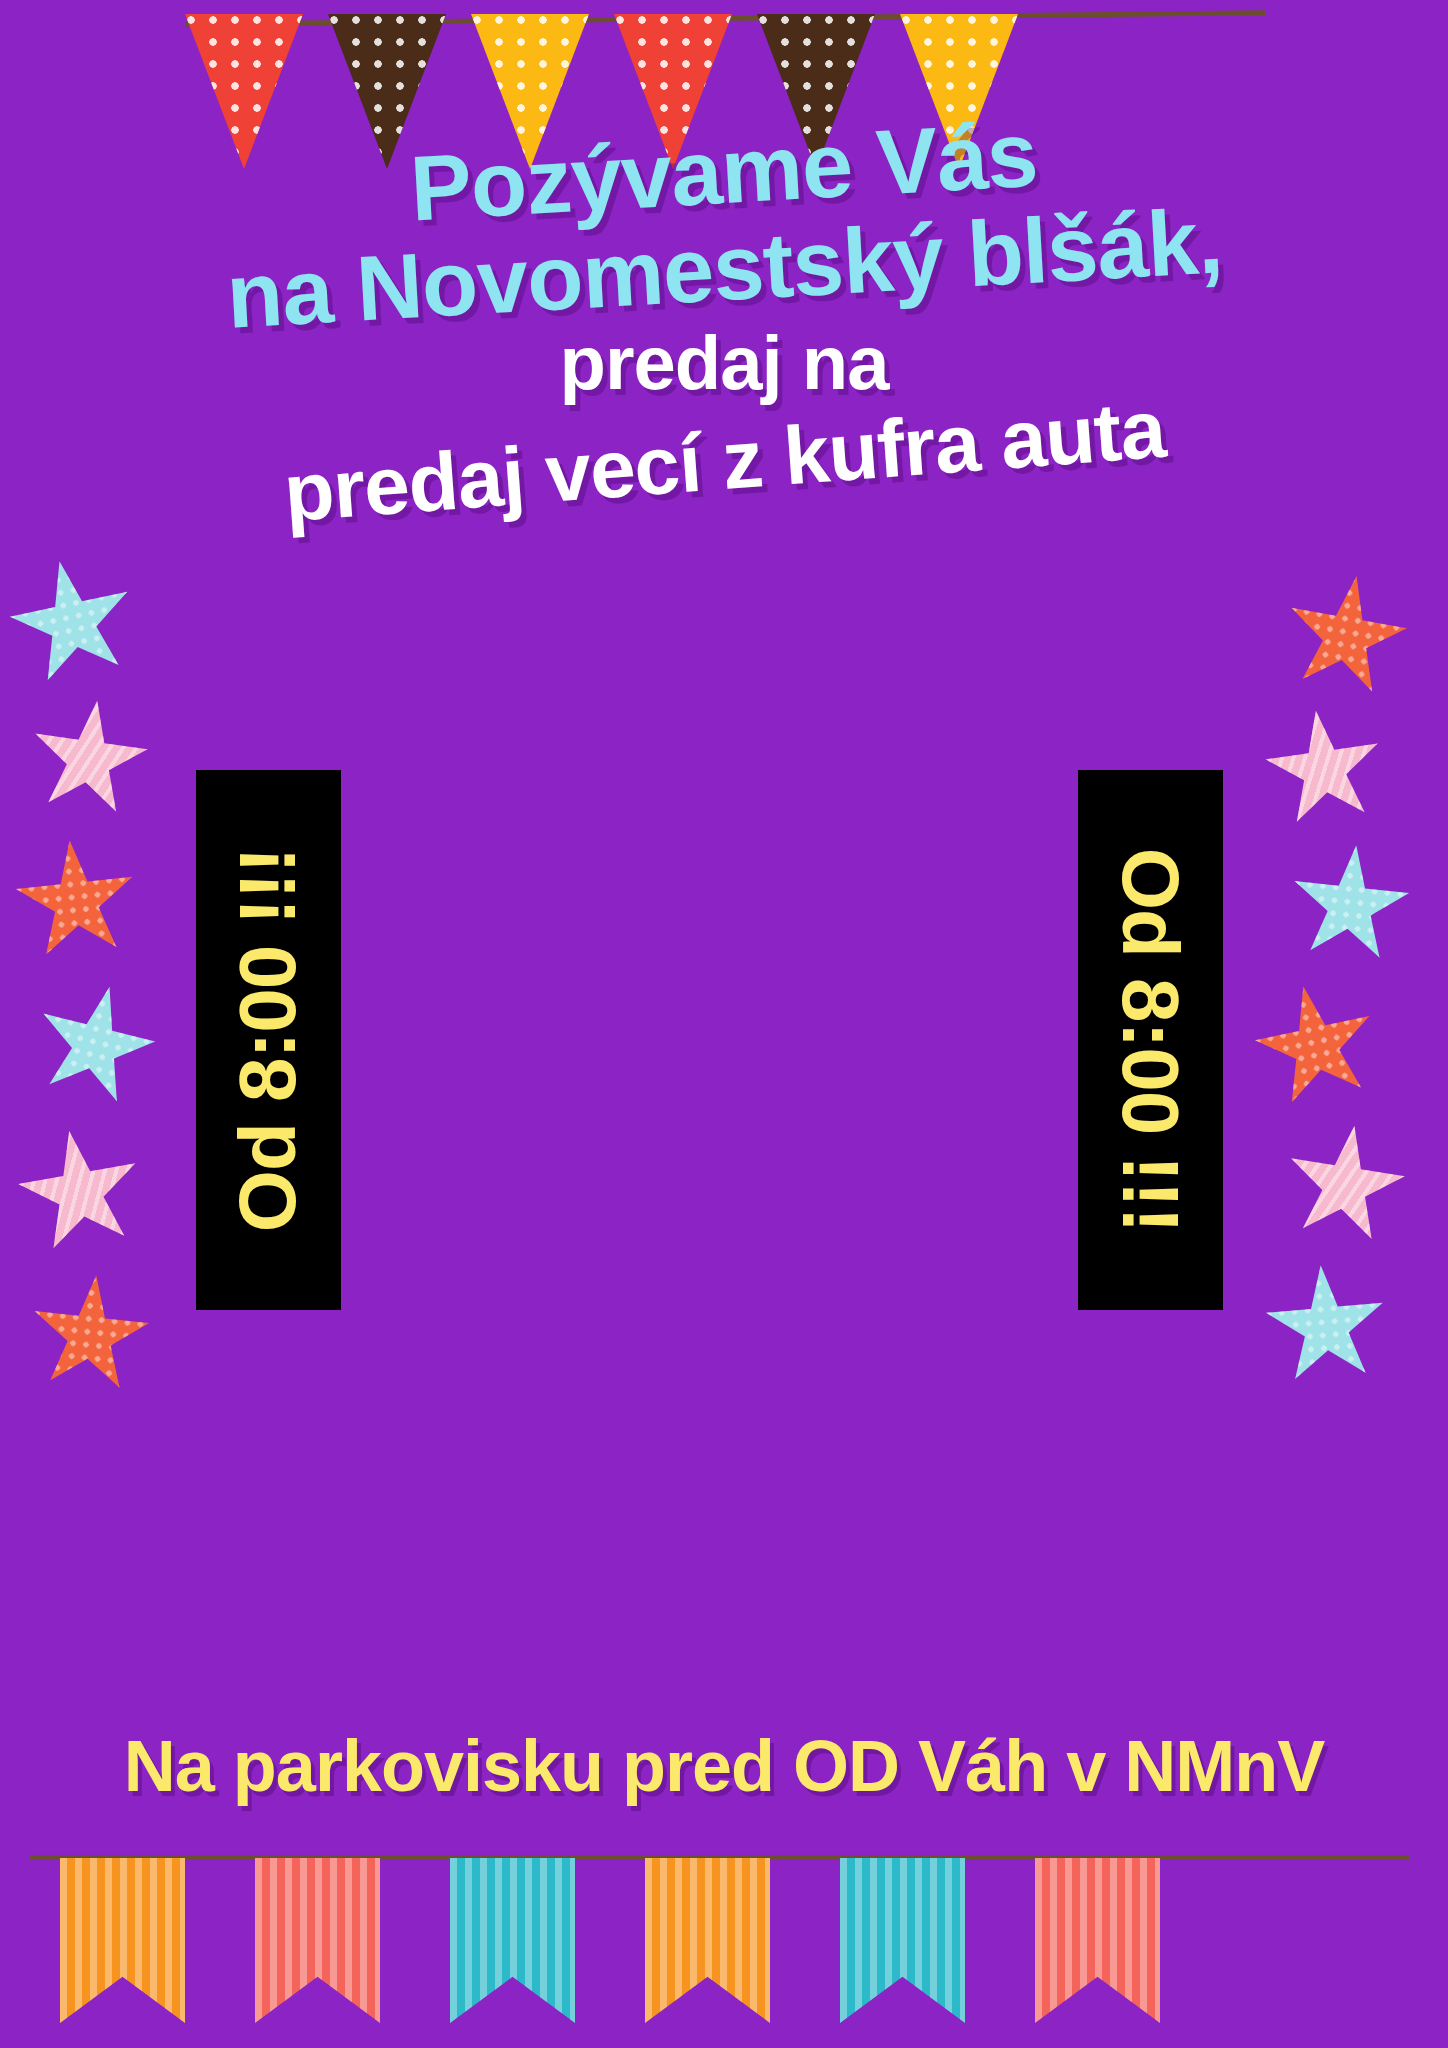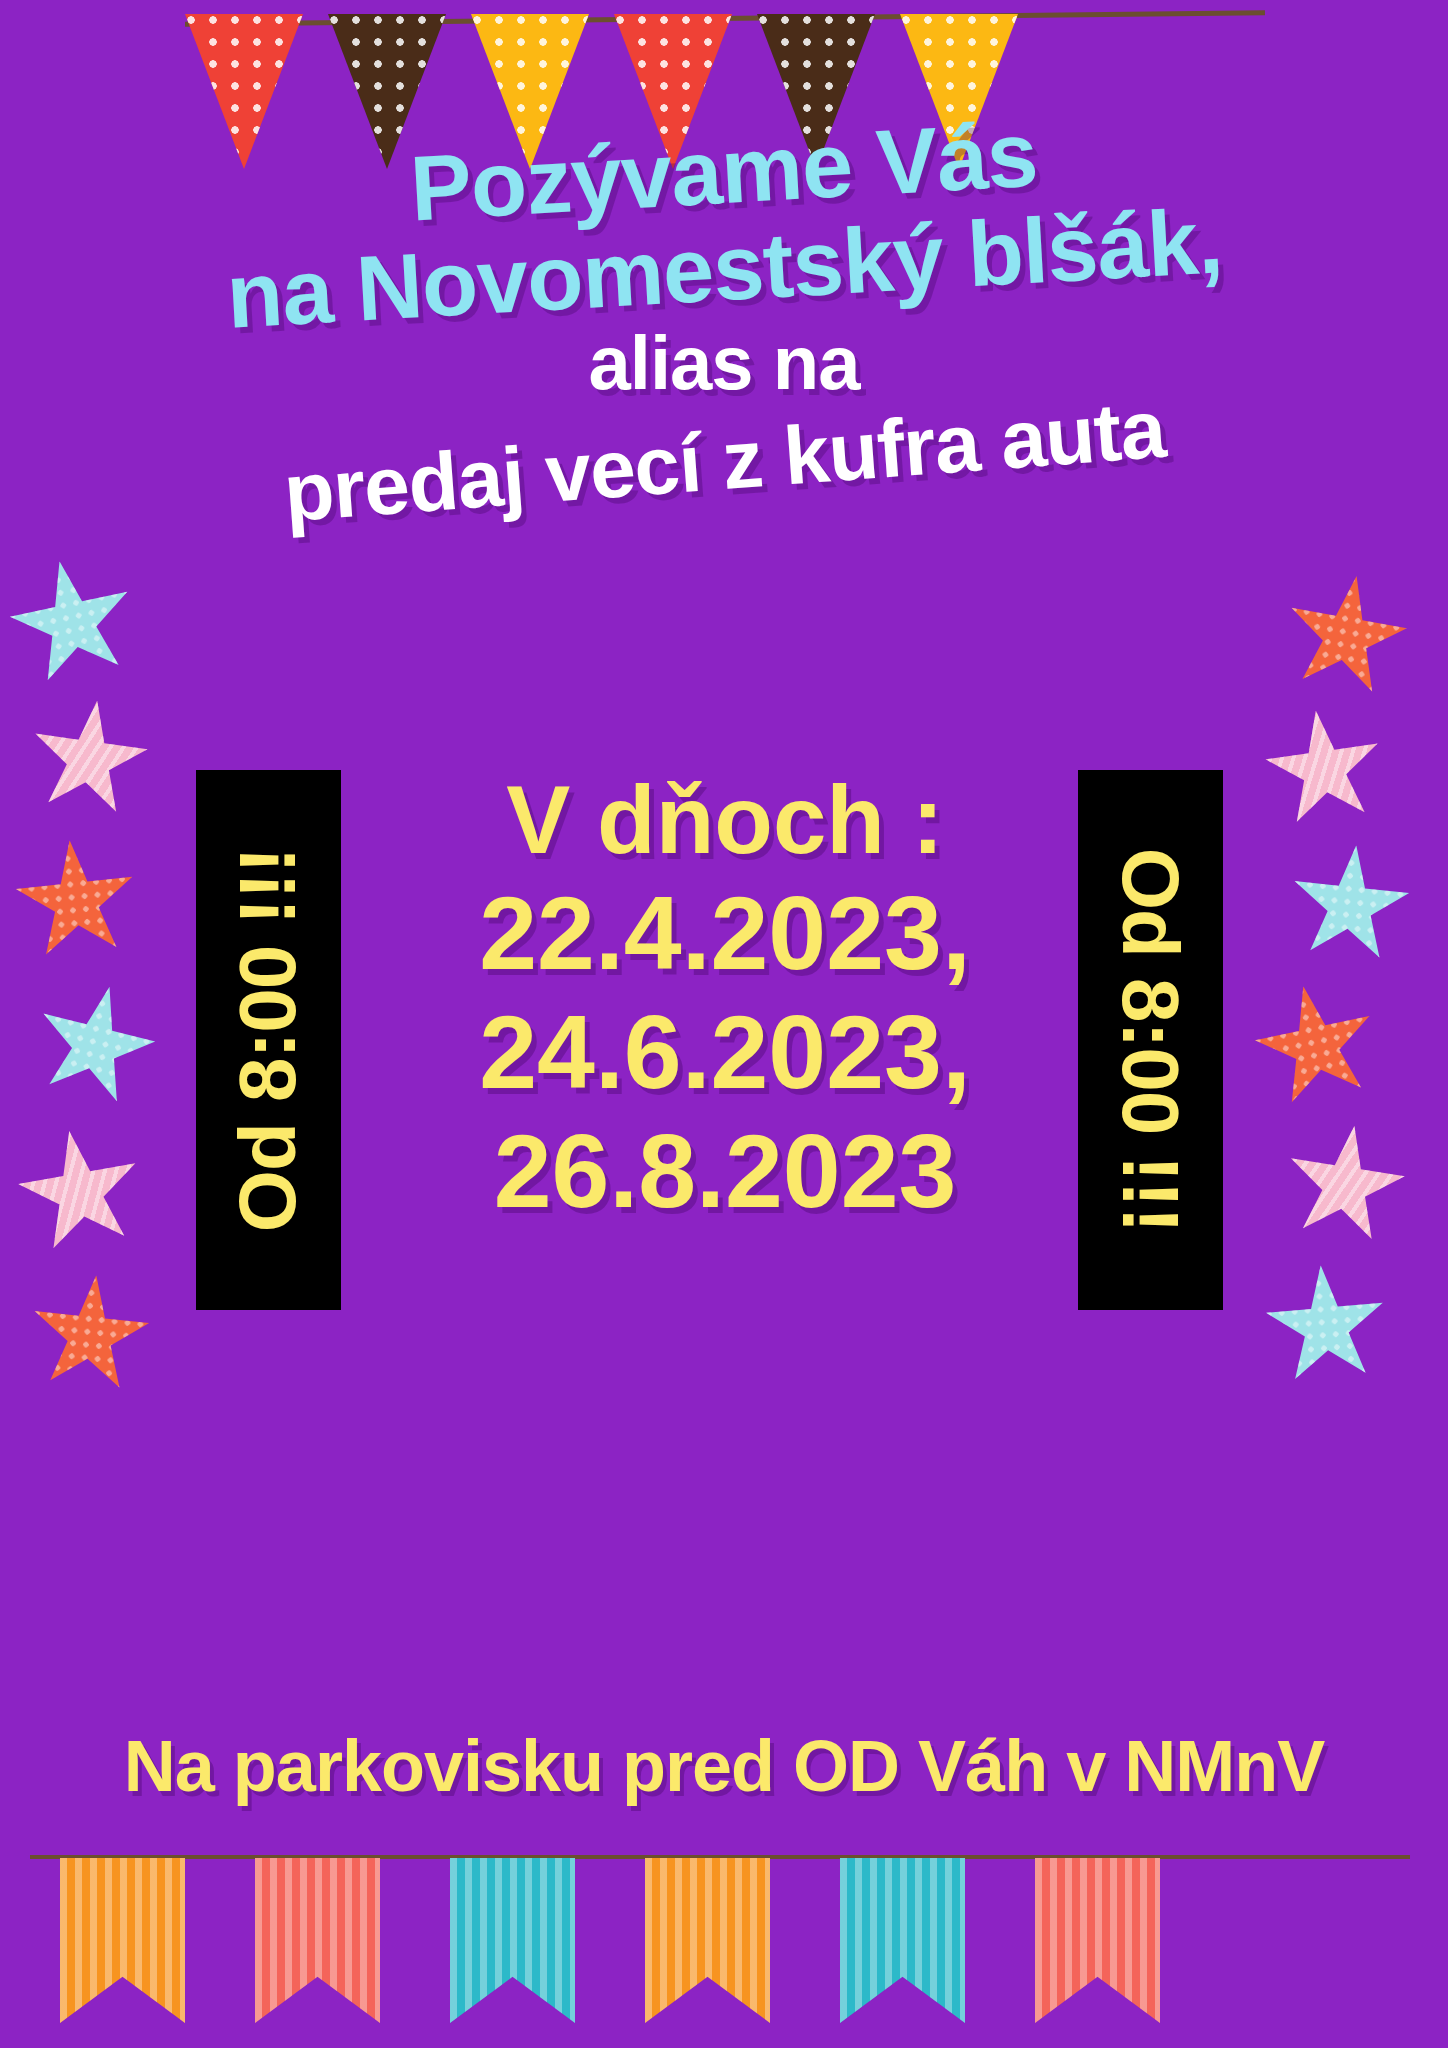--- a/index.html
+++ b/index.html
@@ -220,29 +220,23 @@
 
   <div class="star tex-dot" style="top:575px;  left:1285px; width:122px; height:122px; background-color:#f4643c; transform:rotate(10deg);"></div>
   <div class="star tex-stripe" style="top:710px;  left:1265px; width:118px; height:118px; background-color:#f7b9cd; transform:rotate(-8deg);"></div>
   <div class="star tex-dot" style="top:845px;  left:1290px; width:120px; height:120px; background-color:#9fe3e8; transform:rotate(6deg);"></div>
   <div class="star tex-dot" style="top:985px;  left:1255px; width:122px; height:122px; background-color:#f4643c; transform:rotate(-12deg);"></div>
   <div class="star tex-stripe" style="top:1125px; left:1285px; width:120px; height:120px; background-color:#f7b9cd; transform:rotate(9deg);"></div>
   <div class="star tex-dot" style="top:1265px; left:1265px; width:122px; height:122px; background-color:#9fe3e8; transform:rotate(-5deg);"></div>
 
   <div class="headline cyan" id="line1"><span>Pozývame Vás</span></div>
   <div class="headline cyan" id="line2"><span>na Novomestský blšák,</span></div>
-  <div class="headline white" id="line3"><span>alias na</span></div>
+  <div class="headline white" id="line3"><span>predaj na</span></div>
   <div class="headline white" id="line4"><span>predaj vecí z kufra auta</span></div>
 
-  <div class="dates">
-    <span class="dw head">V dňoch :</span>
-    <span class="dw">22.4.2023,</span>
-    <span class="dw">24.6.2023,</span>
-    <span class="dw">26.8.2023</span>
-  </div>
 
   <div class="time-banner" id="time-left">
     <span class="inner">Od 8:00 !!!</span>
   </div>
   <div class="time-banner" id="time-right">
     <span class="inner">Od 8:00 !!!</span>
   </div>
 
 
   <div id="place">Na parkovisku pred OD Váh v NMnV</div>

